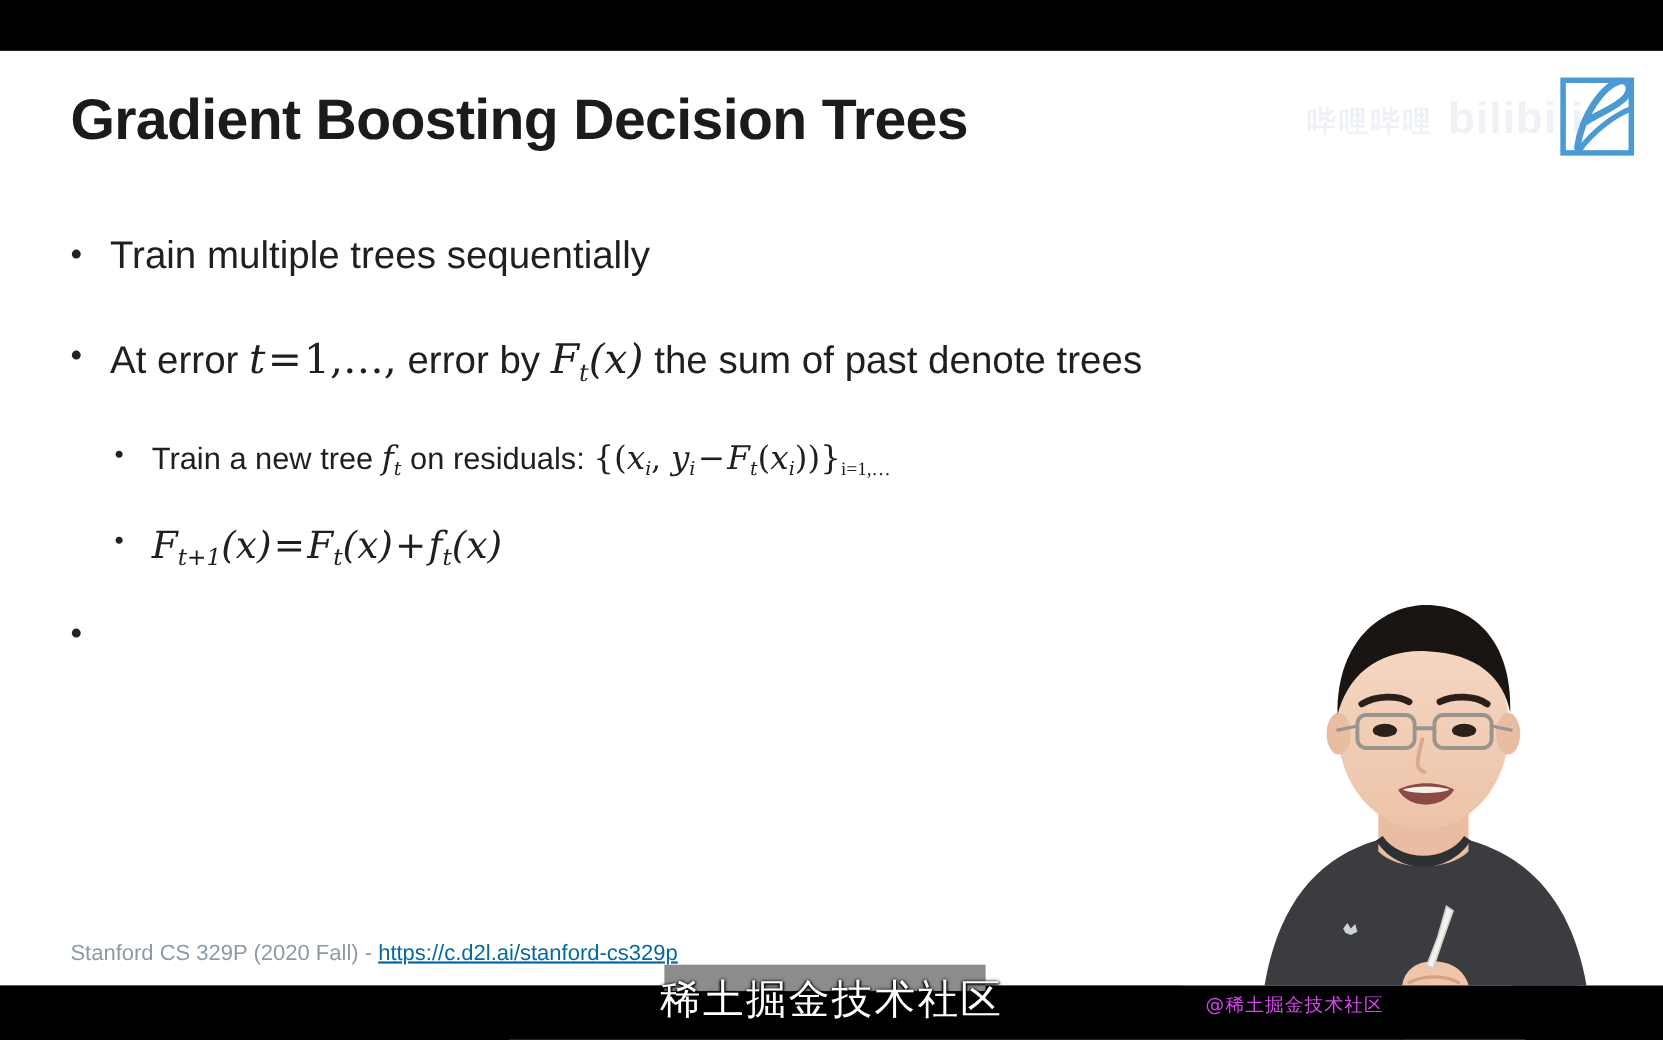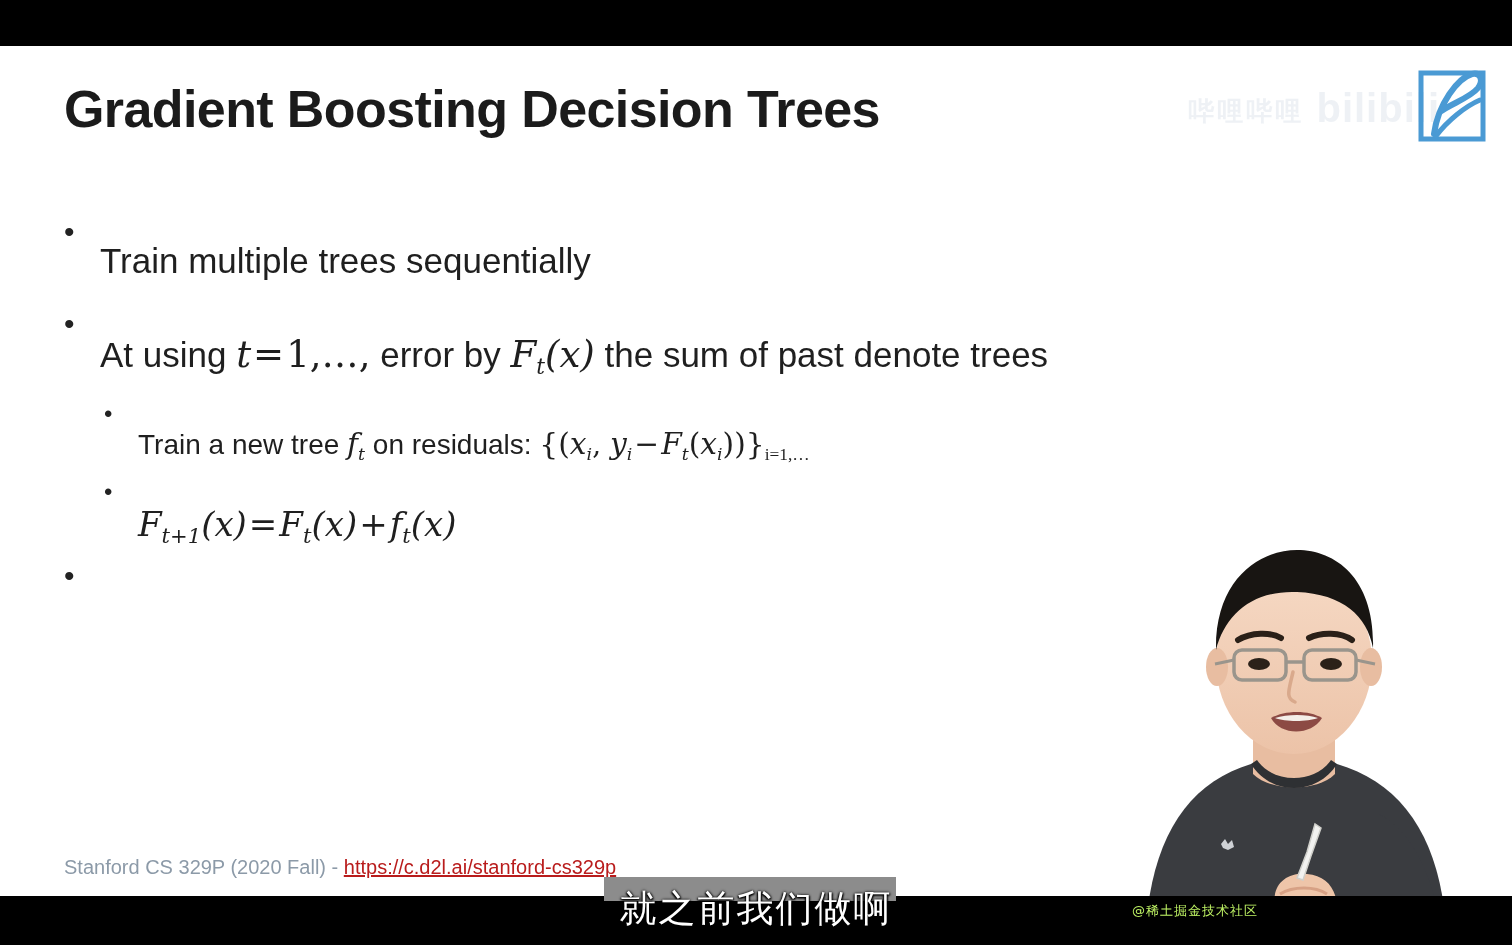--- a/index.html
+++ b/index.html
@@ -30,21 +30,21 @@
     color:rgba(120,150,175,0.13); white-space:nowrap;
     user-select:none;
   }
   .bili-wm .cn { font-size:26px; letter-spacing:3px; vertical-align:2px; }
   .d2l-logo { position:absolute; right:20px; top:18px; width:78px; height:82px; }
 
   
   .content { position:absolute; left:0; top:0; width:1512px; }
   .bullet { position:absolute; display:flex; align-items:flex-start; }
   .bullet .dot { color:#222; flex:0 0 auto; }
-  .bullet .txt { color:#1f1f1f;margin-top:28px; }
+  .bullet .txt { color:#1f1f1f; }
 
   .lvl1 { left:64px; font-size:35px; line-height:1.22; font-weight:400; }
   .lvl1 .dot { width:36px; font-size:30px; line-height:1.35; }
   .lvl2 { left:104px; font-size:28px; line-height:1.22; font-weight:400; }
   .lvl2 .dot { width:34px; font-size:24px; line-height:1.35; }
 
   .b1 { top:166px; }
   .b2 { top:258px; width:1360px; }
   .b3 { top:352px; }
   .b4 { top:430px; }
@@ -56,41 +56,41 @@
   .sub { font-size:0.62em; vertical-align:-0.32em; font-family:"DejaVu Serif", serif; font-style:italic; }
   .subr{ font-size:0.62em; vertical-align:-0.32em; font-family:Liberation Serif, serif; font-style:normal; }
   .eqbig { font-size:1.06em; }
   .op { font-family:"DejaVu Serif", serif; font-style:normal; padding:0 2px; }
 
   
   .footer {
     position:absolute; left:64px; top:810px;
     font-size:20px; color:#8c9aa8; white-space:nowrap;
   }
-  .footer a { color:#b91c1c; }
+  .footer a { color:#0369a1; }
 
   
   .presenter { position:absolute; left:1075px; top:466px; width:437px; height:430px; overflow:hidden; z-index:30; }
 
   
   .subtitle {
     position:absolute; left:0; top:884px; width:1512px;
     text-align:center; z-index:70;
     font-size:37px; font-weight:500; color:#fff;
     font-family:"DejaVu Sans", sans-serif;
     letter-spacing:2px;
     text-shadow:0 0 3px #000, 1px 1px 2px #000, -1px 1px 2px #000;
   }
   .sub-plate {
     position:absolute; left:604px; top:877px; width:292px; height:24px;
     background:#8c8c8c; z-index:65;
   }
   .watermark {
     position:absolute; right:18px; top:902px; z-index:70;
-    font-size:13px; color:#bef264; letter-spacing:1px;
+    font-size:17px; color:#d946ef; letter-spacing:1px;
     font-family:"DejaVu Sans", sans-serif;
   }
 </style>
 </head>
 <body>
 
 <div id="stage">
 
   <div class="slide">
 
@@ -109,21 +109,21 @@
 
     <div class="content">
 
       <div class="bullet lvl1 b1">
         <span class="dot">•</span>
         <span class="txt">Train multiple trees sequentially</span>
       </div>
 
       <div class="bullet lvl1 b2">
         <span class="dot">•</span>
-        <span class="txt"><span>At using </span><span class="m eqbig">t</span><span class="op eqbig">=</span><span class="mr eqbig">1,…,</span><span> error by </span><span class="m eqbig">F</span><span class="sub">t</span><span class="m eqbig">(x)</span><span> the sum of past denote trees</span></span>
+        <span class="txt"><span>At error </span><span class="m eqbig">t</span><span class="op eqbig">=</span><span class="mr eqbig">1,…,</span><span> error by </span><span class="m eqbig">F</span><span class="sub">t</span><span class="m eqbig">(x)</span><span> the sum of past denote trees</span></span>
       </div>
 
       <div class="bullet lvl2 b3">
         <span class="dot">•</span>
         <span class="txt"><span>Train a new tree </span><span class="m eqbig">f</span><span class="sub">t</span><span> on residuals: </span><span class="mr eqbig">{(</span><span class="m eqbig">x</span><span class="sub">i</span><span class="mr">, </span><span class="m eqbig">y</span><span class="sub">i</span><span class="op eqbig">−</span><span class="m eqbig">F</span><span class="sub">t</span><span class="mr eqbig">(</span><span class="m eqbig">x</span><span class="sub">i</span><span class="mr eqbig">))}</span><span class="subr">i=1,…</span></span>
       </div>
 
       <div class="bullet lvl2 b4">
         <span class="dot">•</span>
         <span class="txt" style="font-size:34px;text-align:center;"><span class="m">F</span><span class="sub">t+1</span><span class="m">(x)</span><span class="op">=</span><span class="m">F</span><span class="sub">t</span><span class="m">(x)</span><span class="op">+</span><span class="m">f</span><span class="sub">t</span><span class="m">(x)</span></span>
@@ -193,15 +193,15 @@
           <path d="M222 366 L 232 340 L 240 312 L 246 316 L 236 344 L 228 368 Z" fill="#f2f2f0" stroke="#cfcfca" stroke-width="1.5"></path>
         </g>
       </svg>
     </div>
   </div>
 
   <div class="bar-top"></div>
   <div class="sub-plate"></div>
   <div class="bar-bottom"></div>
 
-  <div class="subtitle">就之前我们做啊</div>
+  <div class="subtitle">稀土掘金技术社区</div>
   <div class="watermark">@稀土掘金技术社区</div>
 </div>
 
 </body></html>

